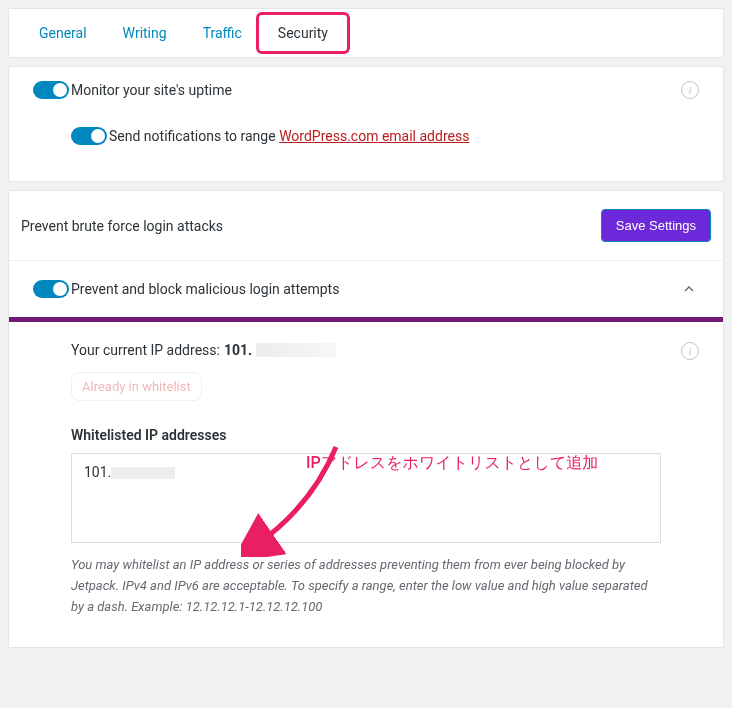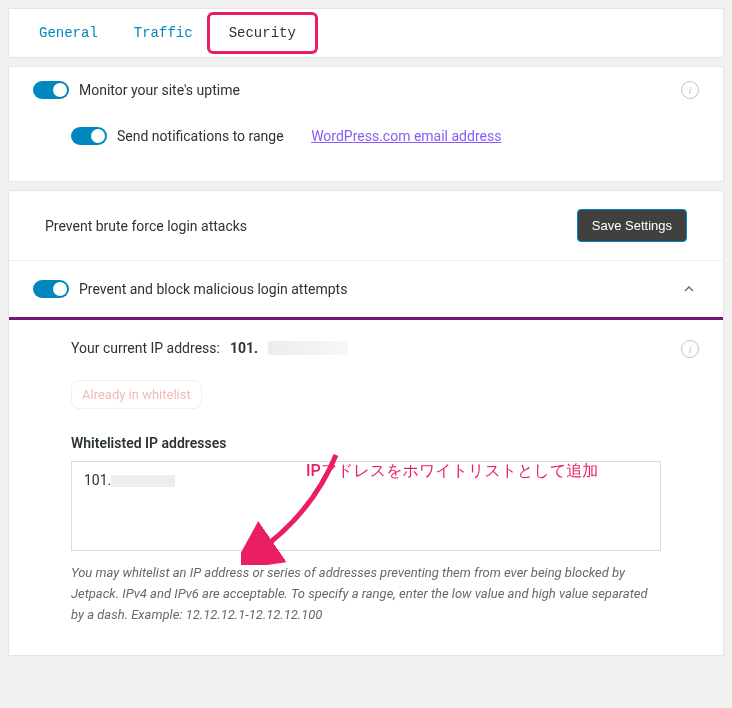--- a/index.html
+++ b/index.html
@@ -13,21 +13,20 @@
     .card {
       background: #fff;
       border: 1px solid #e5e5e5;
       margin: 8px;
       border-radius: 2px;
     }
     .tabs {
       display: flex;
       align-items: center;
       padding: 0 12px;
-      font-family: Liberation Mono, monospace;
     }
     .tab {
       padding: 16px 18px;
       color: #0087be;
       cursor: pointer;
       font-size: 14px;
       position: relative;
     }
     .tab.active {
       color: #2c3338;
@@ -46,34 +45,34 @@
     .section-header {
       padding: 26px 24px;
       font-size: 14px;
       color: #2c3338;
       border-bottom: 1px solid #f0f0f0;
     }
     .section-header-row {
       display: flex;
       align-items: center;
       justify-content: space-between;
-      padding: 18px 36px;
+      padding: 18px 12px;
       border-bottom: 1px solid #f0f0f0;
     }
     .toggle-row {
       display: flex;
       align-items: center;
       padding: 14px 24px;
-      gap: 10px;
+      gap: 2px;
     }
     .toggle-row.sub {
       padding-left: 62px;
     }
     .toggle-row.collapsible {
-      border-bottom: 3px solid #701a75;
+      border-bottom: 5px solid #701a75;
       padding-top: 18px;
       padding-bottom: 18px;
       justify-content: flex-end;
     }
     .toggle {
       width: 36px;
       height: 18px;
       background: #e9e9ea;
       border-radius: 10px;
       position: relative;
@@ -95,23 +94,22 @@
       transition: transform .15s;
     }
     .toggle.on::after {
       transform: translateX(18px);
     }
     .toggle-row .label {
       color: #2c3338;
       flex: 1;
     }
     .toggle-row a {
-      color: #8b5cf6;
+      color: #b91c1c;
       text-decoration: underline;
-      margin-left: 24px;
     }
     .info-icon {
       width: 18px;
       height: 18px;
       border: 1.5px solid #c3c4c7;
       border-radius: 50%;
       display: flex;
       align-items: center;
       justify-content: center;
       font-size: 11px;
@@ -125,37 +123,37 @@
       width: 20px;
       height: 20px;
       display: flex;
       align-items: center;
       justify-content: center;
       color: #646970;
       cursor: pointer;
     }
     .chevron svg { width: 16px; height: 16px; }
     .btn-primary {
-      background: #404040;
+      background: #6d28d9;
       color: #fff;
       border: 1px solid #0087be;
       padding: 8px 14px;
       border-radius: 4px;
       font-size: 13px;
       cursor: pointer;
     }
     .inner-content {
       padding: 20px 62px 24px 62px;
       position: relative;
     }
     .ip-row {
       display: flex;
       align-items: center;
-      gap: 10px;
-      margin-bottom: 24px;
+      gap: 4px;
+      margin-bottom: 14px;
     }
     .ip-row .ip-label {
       color: #2c3338;
     }
     .ip-row .redacted {
       display: inline-block;
       width: 80px;
       height: 14px;
       background: linear-gradient(90deg, #ececec 0%, #f7f7f7 100%);
       border-radius: 2px;
@@ -222,20 +220,21 @@
     .content-wrap { padding-bottom: 8px; }
     .monitor-body { padding-bottom: 14px; }
     .prevent-body { padding-bottom: 6px; }
   </style>
 </head>
 <body>
 
 <div class="card">
   <div class="tabs">
     <div class="tab">General</div>
+    <div class="tab">Writing</div>
     <div class="tab">Traffic</div>
     <div class="tab active">
       <span>Security</span>
       <span class="tab-highlight"></span>
     </div>
   </div>
 </div>
 
 <div class="card content-wrap">
   <div class="monitor-body">

